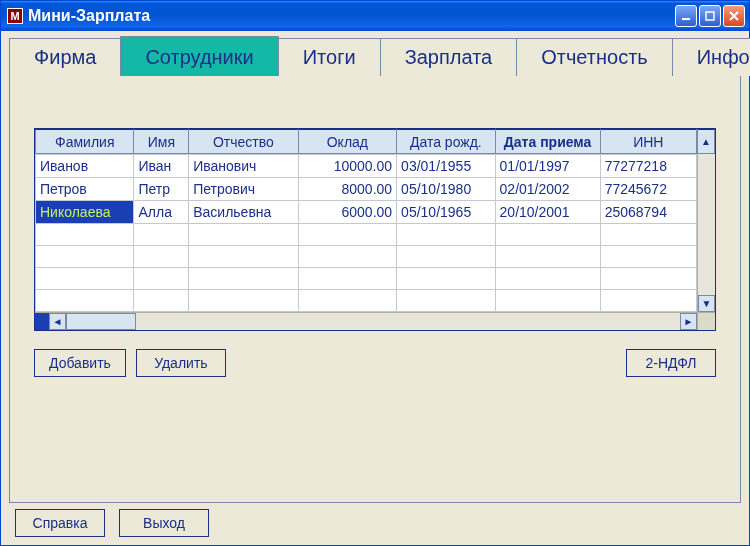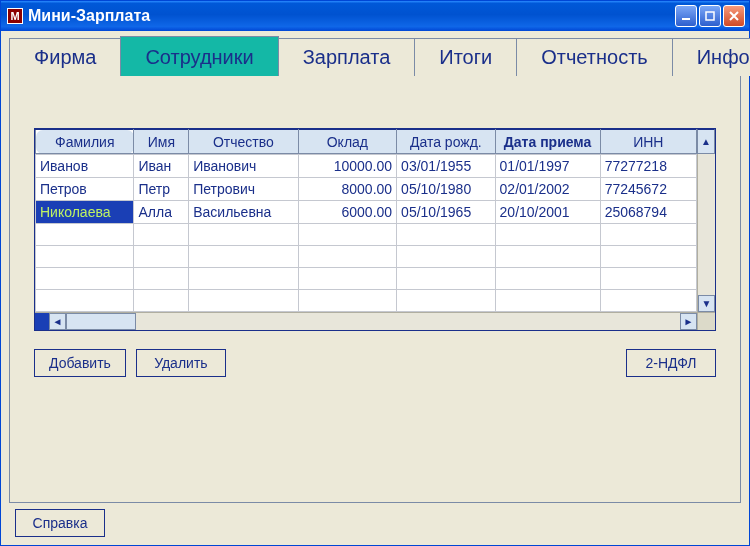--- a/index.html
+++ b/index.html
@@ -231,43 +231,43 @@
             <path d="M1 1 L9 9 M9 1 L1 9" stroke="#fff" stroke-width="2"></path>
           </svg>
       </div>
     </div>
   </div>
 
   <div class="client">
     <div class="tabstrip" id="tabstrip">
         <div class="tab"><span>Фирма</span></div>
         <div class="tab active"><span>Сотрудники</span></div>
+        <div class="tab"><span>Итоги</span></div>
         <div class="tab"><span>Зарплата</span></div>
-        <div class="tab"><span>Итоги</span></div>
         <div class="tab"><span>Отчетность</span></div>
         <div class="tab"><span>Инфо</span></div>
       </div>
 
     <div class="tabpage">
 
       <div class="grid-wrap">
         <div style="display:flex">
           <table class="grid" id="grid-head" style="flex:1">
               <colgroup>
                 <col style="width:90px">
                 <col style="width:50px">
                 <col style="width:100px">
                 <col style="width:90px">
                 <col style="width:90px">
                 <col style="width:96px">
                 <col style="width:88px">
               </colgroup>
               <thead>
                 <tr id="head-row">
-                  <th style="width: 90px; border-radius: 7px;">Фамилия</th>
+                  <th style="width: 90px;">Фамилия</th>
                   <th style="width: 50px;">Имя</th>
                   <th style="width: 100px;">Отчество</th>
                   <th style="width: 90px;">Оклад</th>
                   <th style="width: 90px;">Дата рожд.</th>
                   <th style="width: 96px; font-weight: bold;">Дата приема</th>
                   <th style="width: 88px;">ИНН</th>
                 </tr>
               </thead>
             </table>
           <div class="vscroll-head">▲</div>
@@ -367,16 +367,17 @@
         <button class="button">Добавить</button>
         <button class="button">Удалить</button>
         <div class="spacer"></div>
         <button class="button">2-НДФЛ</button>
       </div>
 
     </div>
 
     <div class="bottom-row">
       <button class="button">Справка</button>
+      <button class="button">Выход</button>
     </div>
   </div>
 
 </div>
 
 </body></html>

